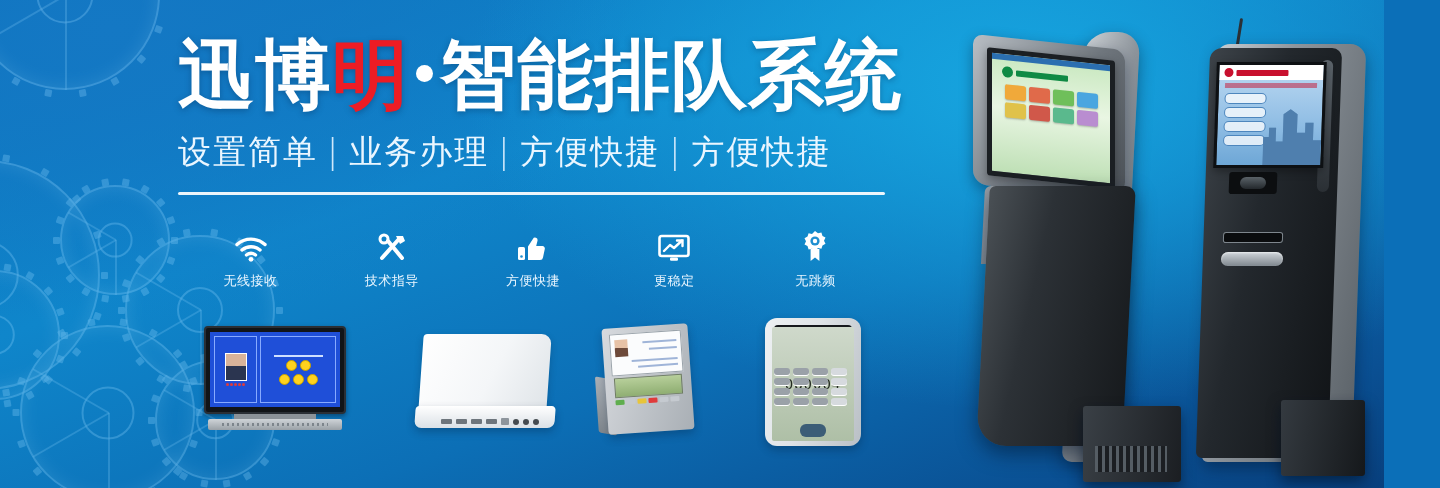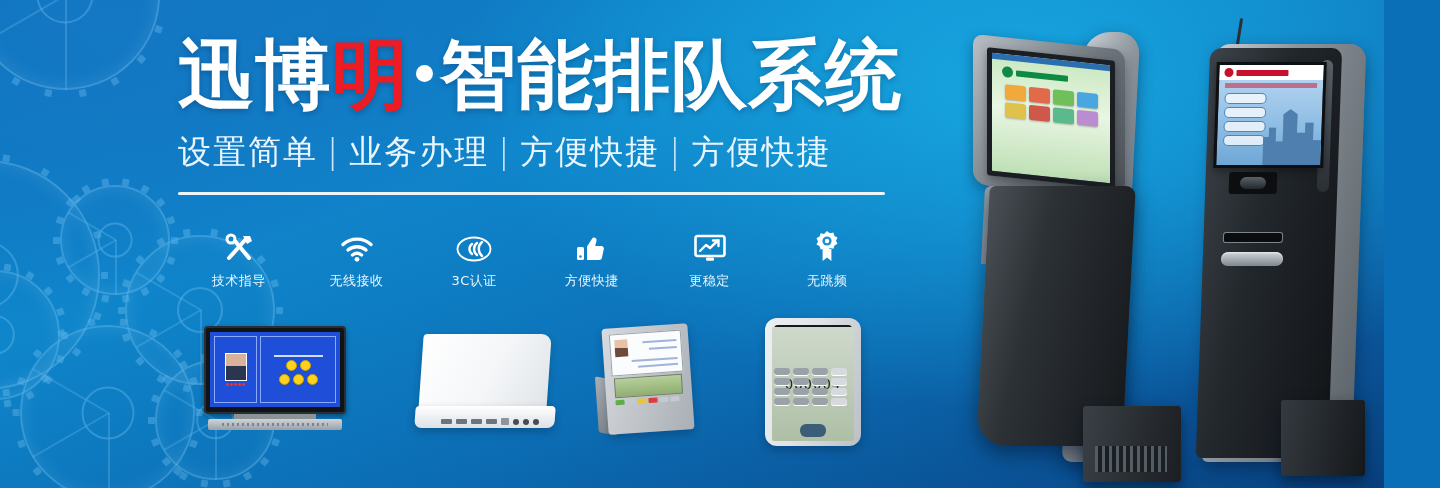--- a/index.html
+++ b/index.html
@@ -432,59 +432,46 @@
       <span>设置简单</span><span class="sep">|</span><span>业务办理</span><span class="sep">|</span><span>方便快捷</span><span class="sep">|</span><span>方便快捷</span>
     </div>
 
     <div class="rule"></div>
   </div>
 
   <div class="features">
 
     <div class="feature">
       <div class="fic">
+        <svg width="34" height="26" viewBox="0 0 34 26">
+            <g fill="none" stroke="#fff" stroke-width="3.4" stroke-linecap="round">
+              <path d="M3 8.5a21 21 0 0 1 28 0"></path>
+              <path d="M8 14a14 14 0 0 1 18 0"></path>
+              <path d="M12.5 19a7.5 7.5 0 0 1 9 0"></path>
+            </g>
+            <circle cx="17" cy="23.3" r="2.4" fill="#fff"></circle>
+          </svg>
+      </div>
+      <div class="flabel">无线接收</div>
+    </div>
+
+    <div class="feature">
+      <div class="fic">
         <svg width="30" height="30" viewBox="0 0 30 30">
             <g stroke="#fff" stroke-width="4" stroke-linecap="round">
               <path d="M5 26 L22 7"></path>
               <path d="M25 26 L11 9"></path>
             </g>
             <path d="M19 4 l7 0 l2 5 l-5 3 z" fill="#fff"></path>
             <circle cx="7" cy="7" r="4" fill="none" stroke="#fff" stroke-width="3"></circle>
           </svg>
       </div>
       <div class="flabel">技术指导</div>
     </div>
 
-    <div class="feature">
-      <div class="fic">
-        <svg width="34" height="26" viewBox="0 0 34 26">
-            <g fill="none" stroke="#fff" stroke-width="3.4" stroke-linecap="round">
-              <path d="M3 8.5a21 21 0 0 1 28 0"></path>
-              <path d="M8 14a14 14 0 0 1 18 0"></path>
-              <path d="M12.5 19a7.5 7.5 0 0 1 9 0"></path>
-            </g>
-            <circle cx="17" cy="23.3" r="2.4" fill="#fff"></circle>
-          </svg>
-      </div>
-      <div class="flabel">无线接收</div>
-    </div>
-
-    <div class="feature">
-      <div class="fic">
-        <svg width="36" height="26" viewBox="0 0 36 26">
-            <ellipse cx="18" cy="13" rx="16.5" ry="11.5" fill="none" stroke="#fff" stroke-width="1.9"></ellipse>
-            <g fill="none" stroke="#fff" stroke-width="2.4" stroke-linecap="round">
-              <path d="M16 8a6.2 6.2 0 0 0 0 10"></path>
-              <path d="M21 7a7.6 7.6 0 0 0 0 12"></path>
-              <path d="M26 6a9.2 9.2 0 0 0 0 14"></path>
-            </g>
-          </svg>
-      </div>
-      <div class="flabel">3C认证</div>
-    </div>
 
 
     <div class="feature">
       <div class="fic">
         <svg width="32" height="26" viewBox="0 0 32 26">
             <rect x="1" y="11" width="7" height="13" rx="1.6" fill="#fff"></rect>
             <circle cx="4.5" cy="20.5" r="1.3" fill="#1f8fd0"></circle>
             <path d="M11 24 h12 a3 3 0 0 0 3-2.6 l1.8-8.4 a2.4 2.4 0 0 0-2.4-2.9 h-6.2 l1.3-5.4 a2.5 2.5 0 0 0-4.6-1.8 L11 10.5 z" fill="#fff"></path>
           </svg>
       </div>

